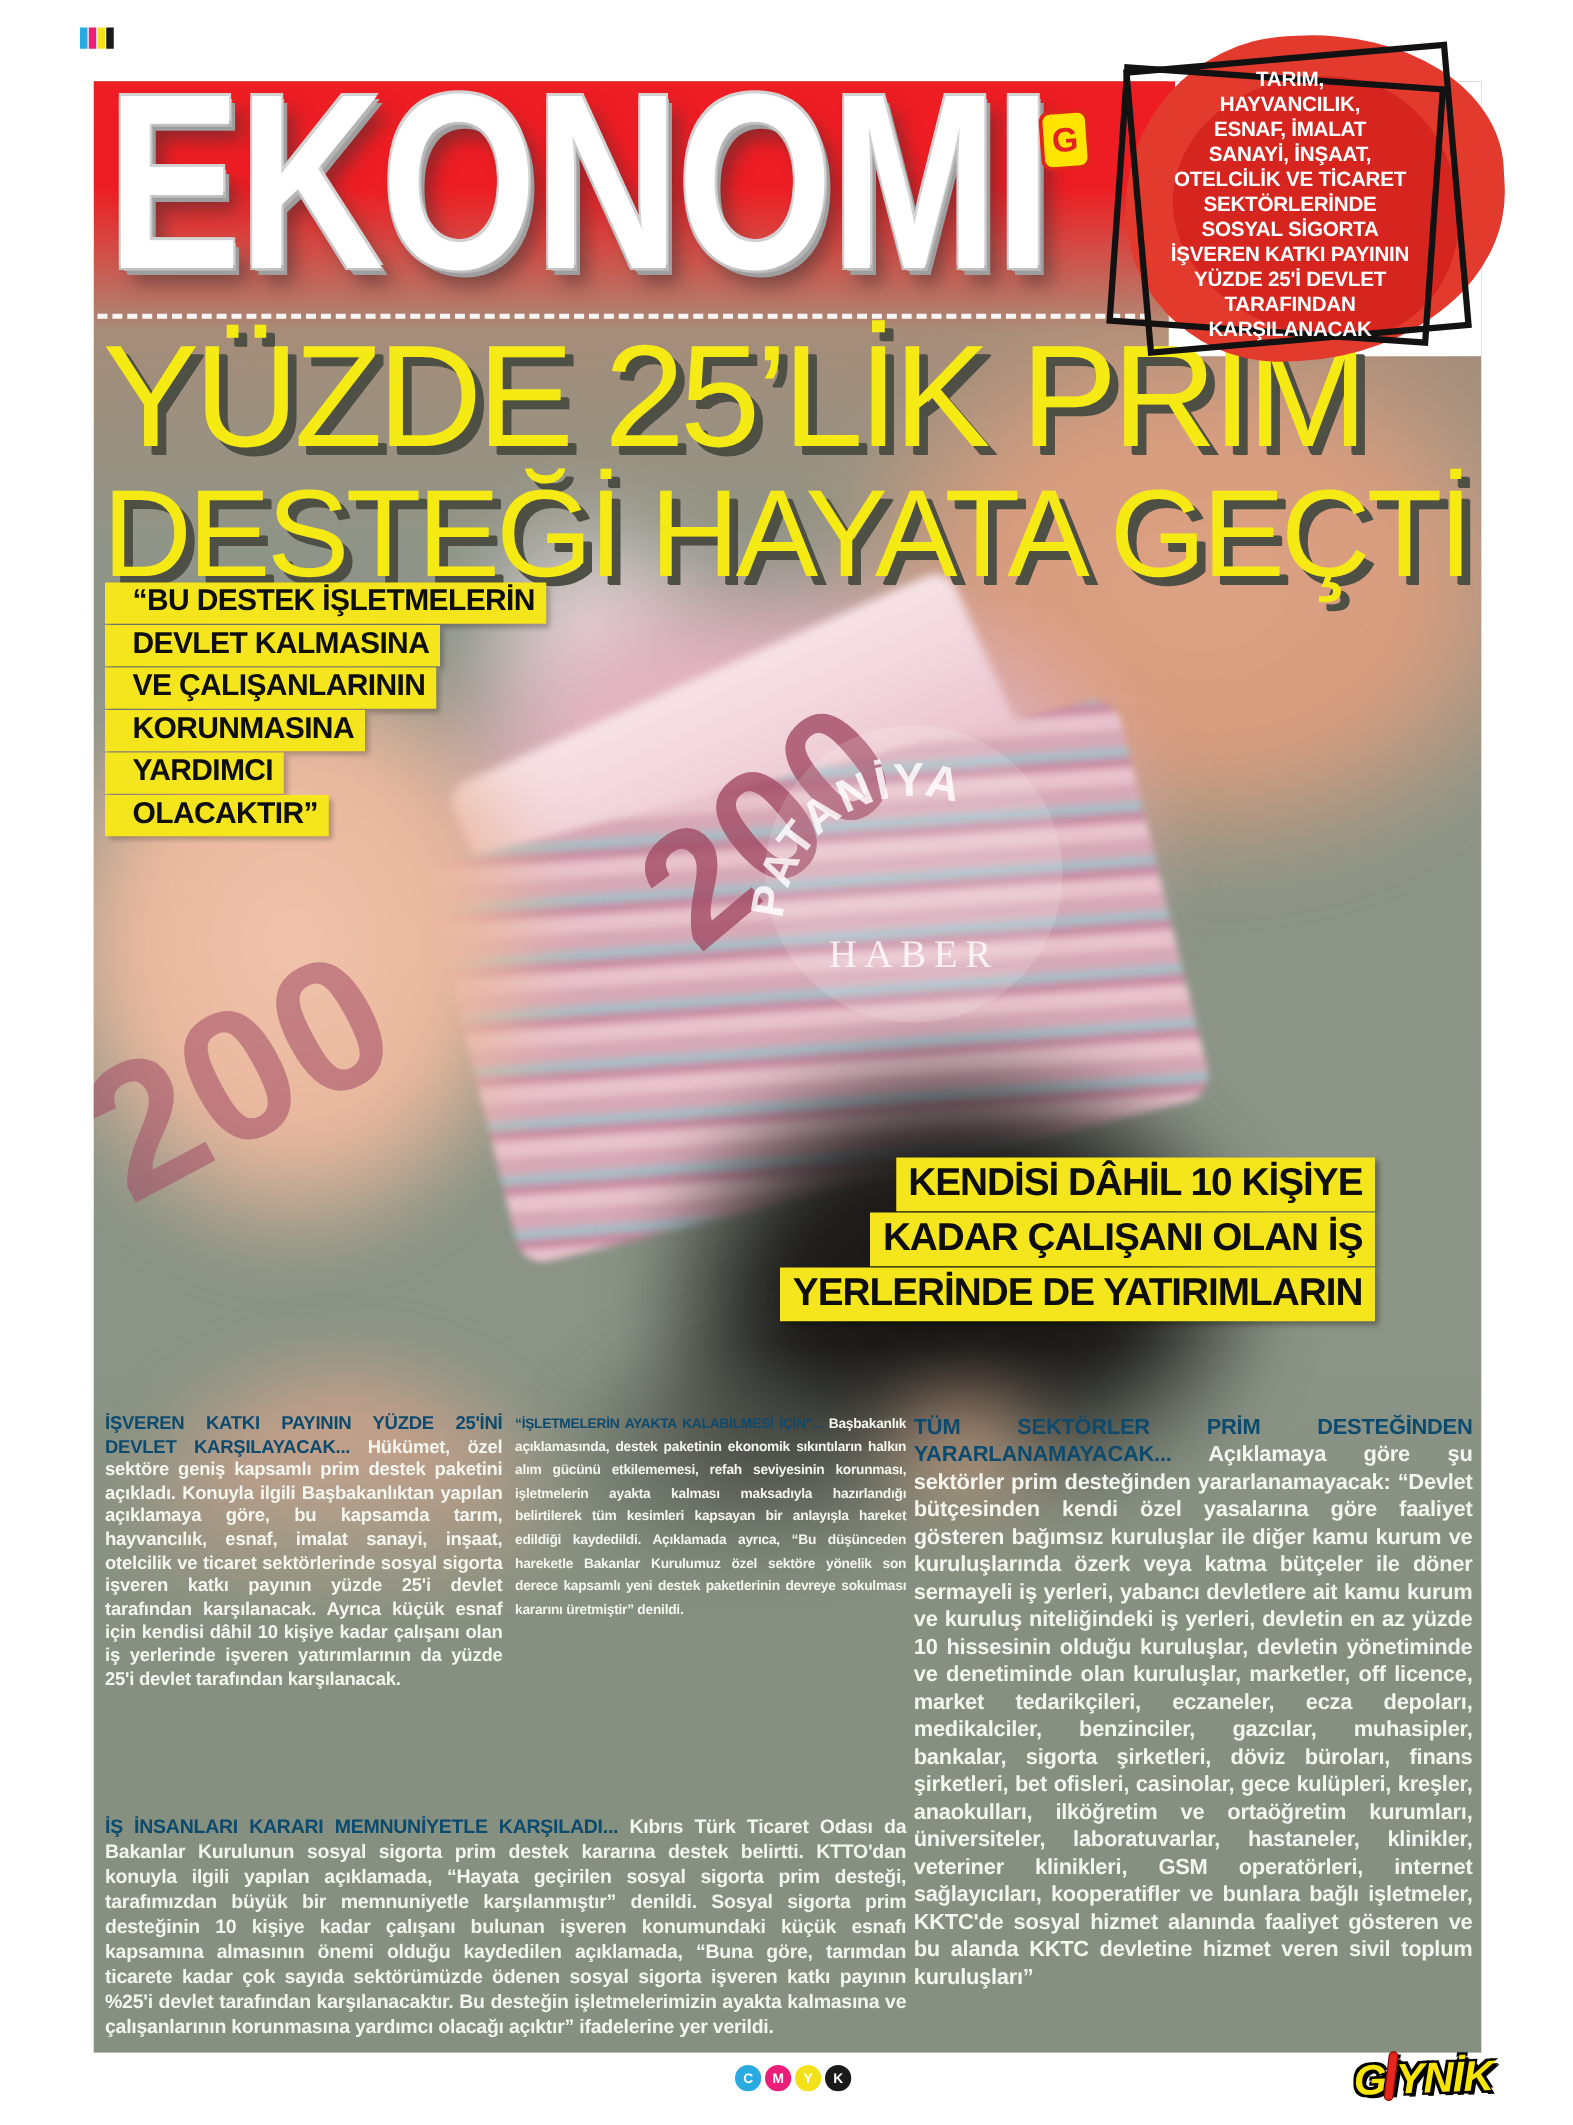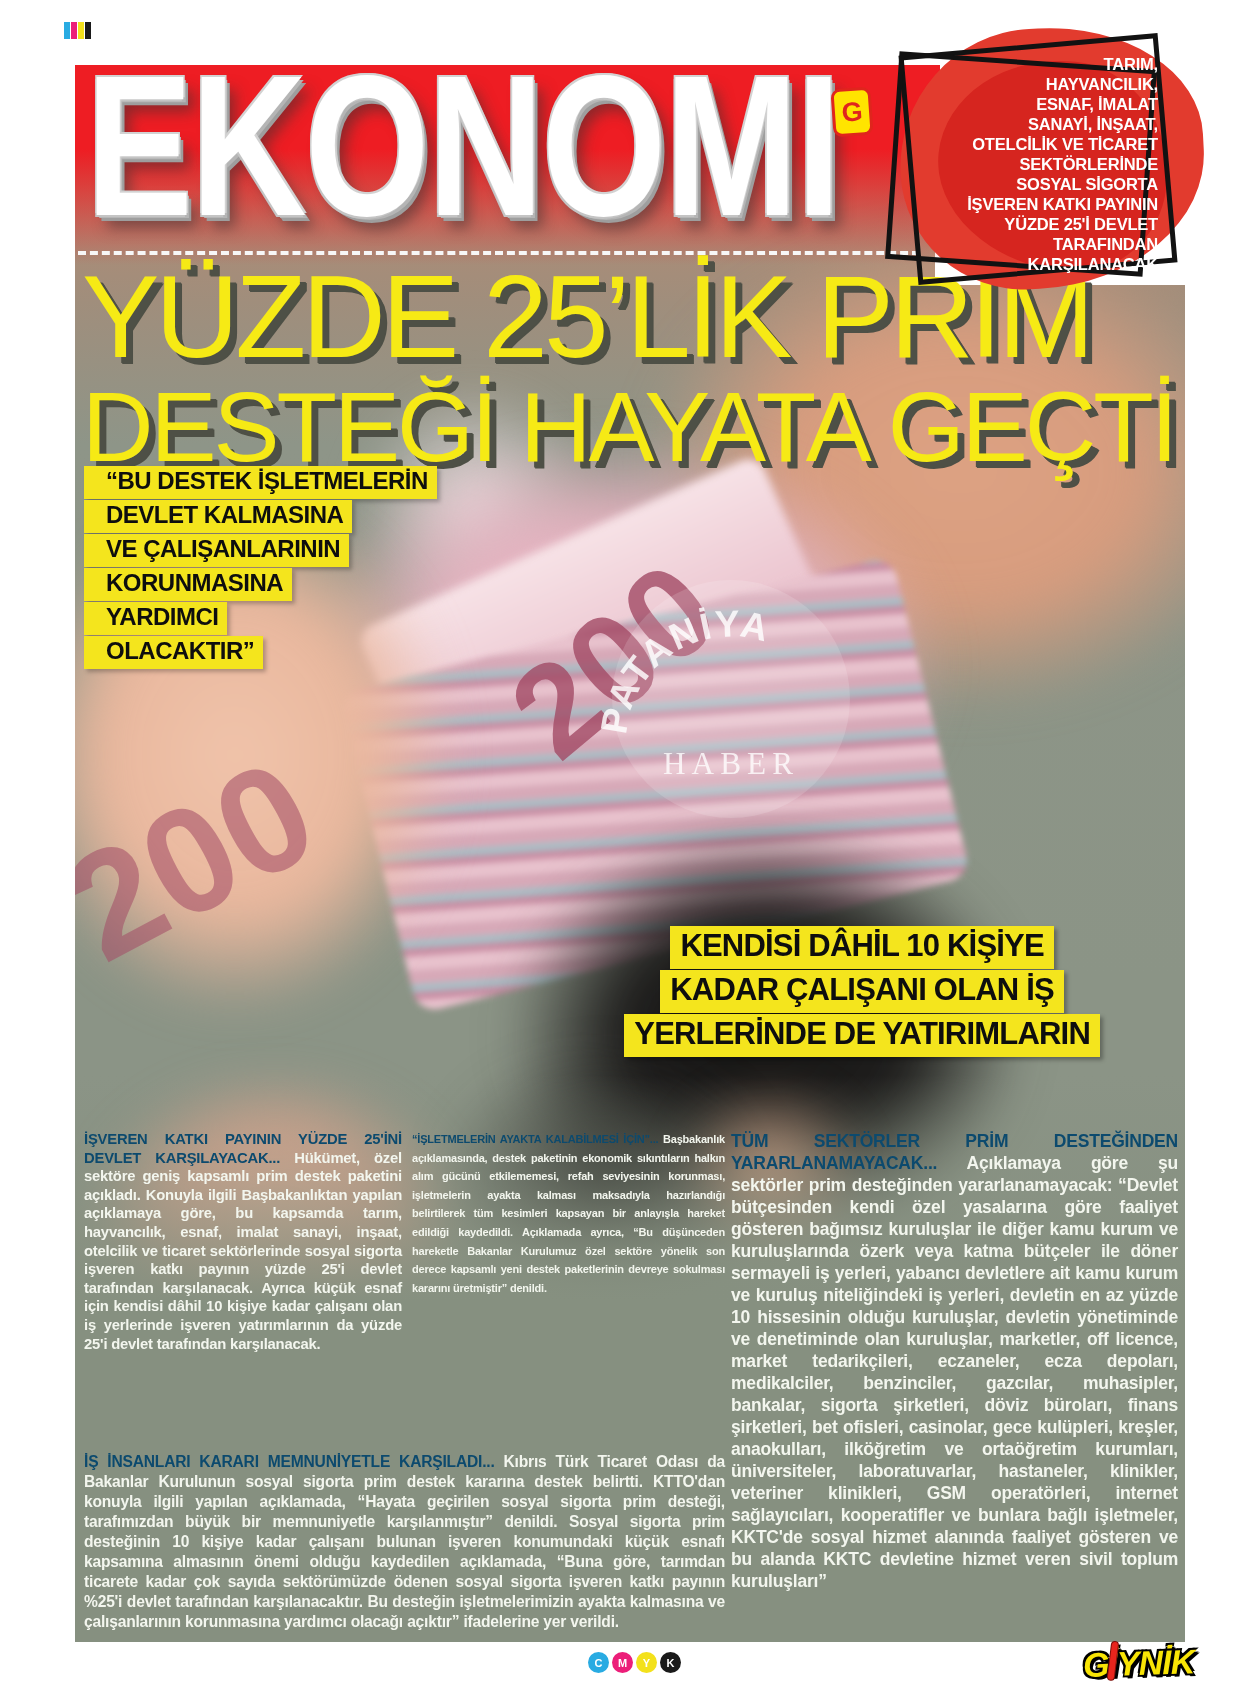--- a/index.html
+++ b/index.html
@@ -47,34 +47,34 @@
   .dashline{position:absolute;left:78px;top:251px;width:842px;border-top:4px dashed #f7f7f7;z-index:3}
 
   
   .splash{position:absolute;left:878px;top:20px;width:318px;height:272px;z-index:6}
   .splash-blob{position:absolute;left:22px;top:8px;right:-8px;bottom:4px;background:#e23b2e;
                border-radius:46% 54% 58% 42%/55% 45% 52% 48%;transform:rotate(-3deg)}
   .splash-blob2{position:absolute;left:60px;top:40px;width:230px;height:210px;background:#d6251f;
                 border-radius:55% 45% 40% 60%/50% 55% 45% 50%;transform:rotate(6deg)}
   .splash-frame1{position:absolute;left:30px;top:24px;width:250px;height:220px;border:5px solid #121212;transform:rotate(-5deg)}
   .splash-frame2{position:absolute;left:14px;top:40px;width:248px;height:198px;border:5px solid #121212;transform:rotate(4deg)}
-  .splash-text{position:absolute;left:28px;top:34px;width:252px;text-align:right;color:#fff;font-weight:bold;
+  .splash-text{position:absolute;left:28px;top:34px;width:252px;text-align:center;color:#fff;font-weight:bold;
                font-size:16.5px;line-height:20px;letter-spacing:-0.2px}
 
   
   .headline{position:absolute;left:82px;top:258px;width:1108px;z-index:3;color:#f6ea15;font-weight:normal;margin:0}
   .hl1{font-size:116px;line-height:1.02;letter-spacing:-4px;white-space:nowrap;text-shadow:6px 6px 0 #4e5046,7px 7px 0 #4e5046}
   .hl2{font-size:99px;line-height:1.04;letter-spacing:-3px;white-space:nowrap;text-shadow:6px 6px 0 #4e5046,7px 7px 0 #4e5046}
 
   
   .quote{position:absolute;left:84px;top:466px;z-index:3}
   .quote .strip{display:table;background:#f4e51d;color:#0e0e0e;font-weight:bold;font-size:24px;line-height:24px;
                 padding:3px 9px 6px 22px;margin-bottom:1px;letter-spacing:-0.5px;box-shadow:3px 3px 4px rgba(0,0,0,.25)}
   .banner{position:absolute;right:158px;top:926px;z-index:3;text-align:right}
-  .banner div{text-align:center}
+  .banner div{text-align:right}
   .banner .strip{display:inline-block;background:#f4e51d;color:#0e0e0e;font-weight:bold;font-size:31px;line-height:31px;
                  padding:4px 10px 8px;margin-bottom:1px;letter-spacing:-0.8px;box-shadow:3px 3px 4px rgba(0,0,0,.3)}
 
   
   .watermark{position:absolute;left:595px;top:570px;width:272px;height:252px;z-index:2}
 
   
   .article{position:absolute;z-index:3;color:#f3f6ee;font-weight:bold;text-align:justify;margin:0}
   .article .lead{color:#0c4a6e}
   .a1{left:84px;top:1130px;width:318px;font-size:14.8px;line-height:18.6px;letter-spacing:-0.2px}

